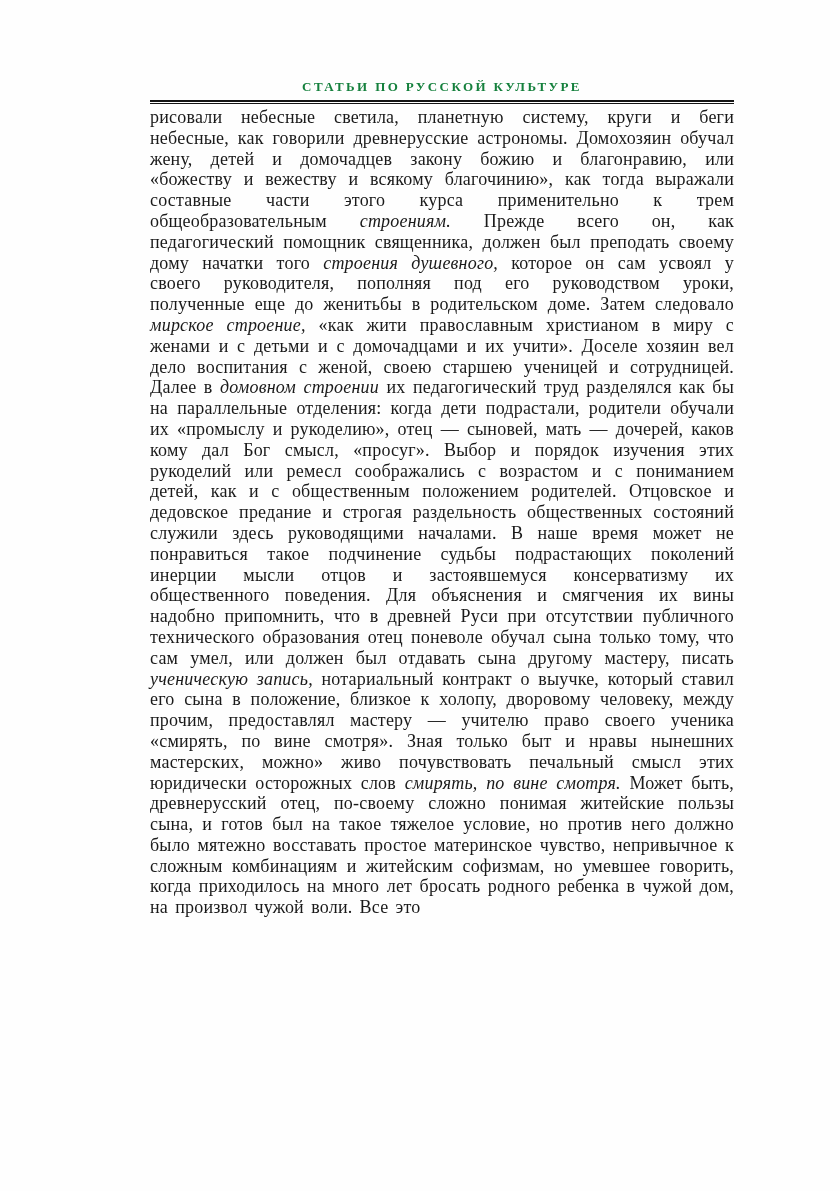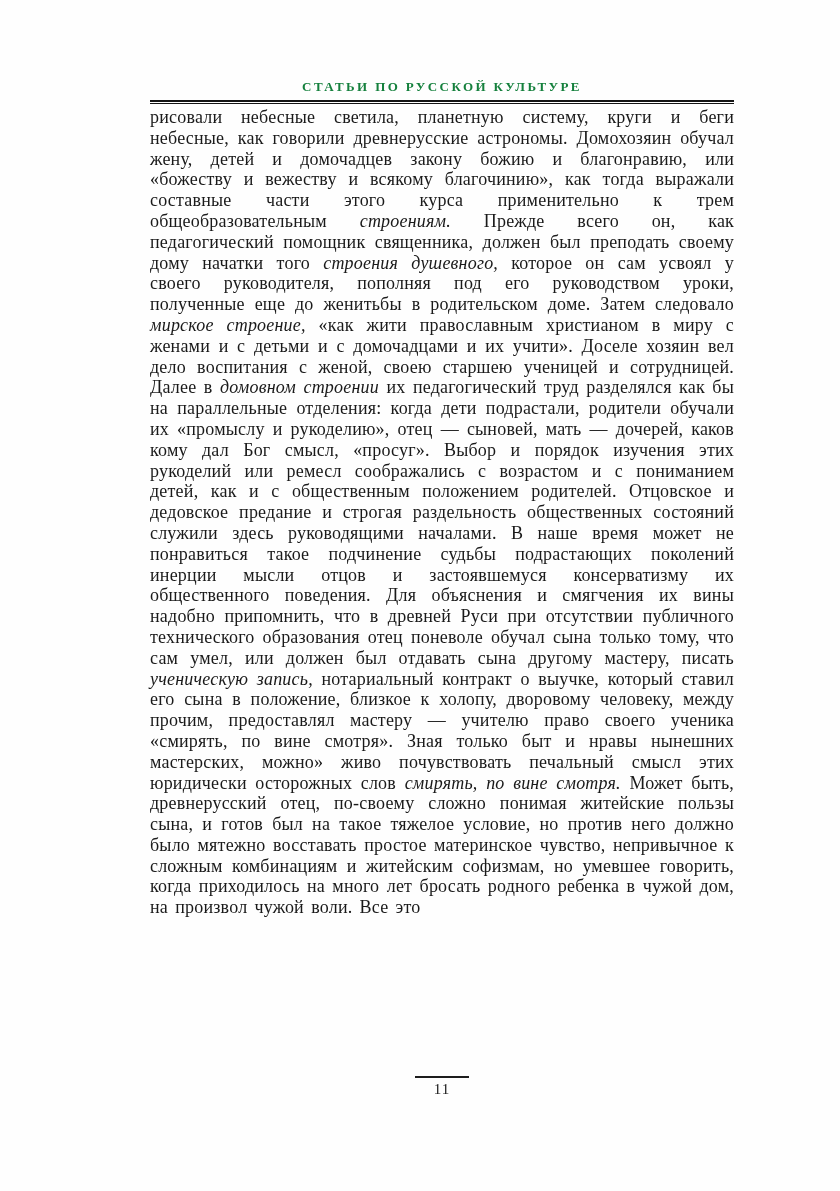--- a/index.html
+++ b/index.html
@@ -80,18 +80,14 @@
 
   <header class="running-head">
     <div class="head-title">СТАТЬИ ПО РУССКОЙ КУЛЬТУРЕ</div>
     <div class="head-rule"></div>
   </header>
 
   <main class="text-block">
     <p class="body-paragraph"><span>рисовали небесные светила, планетную систему, круги и беги небесные, как говорили древнерусские астрономы. Домохозяин обучал жену, детей и домочадцев закону божию и благонравию, или «божеству и вежеству и всякому благочинию», как тогда выражали составные части этого курса применительно к трем общеобразовательным </span><span class="it">строениям.</span><span> Прежде всего он, как педагогический помощник священника, должен был преподать своему дому начатки того </span><span class="it">строения душевного,</span><span> которое он сам усвоял у своего руководителя, пополняя под его руководством уроки, полученные еще до женитьбы в родительском доме. Затем следовало </span><span class="it">мирское строение,</span><span> «как жити православным христианом в миру с женами и с детьми и с домочадцами и их учити». Доселе хозяин вел дело воспитания с женой, своею старшею ученицей и сотрудницей. Далее в </span><span class="it">домовном строении</span><span> их педагогический труд разделялся как бы на параллельные отделения: когда дети подрастали, родители обучали их «промыслу и рукоделию», отец — сыновей, мать — дочерей, каков кому дал Бог смысл, «просуг». Выбор и порядок изучения этих рукоделий или ремесл соображались с возрастом и с пониманием детей, как и с общественным положением родителей. Отцовское и дедовское предание и строгая раздельность общественных состояний служили здесь руководящими началами. В наше время может не понравиться такое подчинение судьбы подрастающих поколений инерции мысли отцов и застоявшемуся консерватизму их общественного поведения. Для объяснения и смягчения их вины надобно припомнить, что в древней Руси при отсутствии публичного технического образования отец поневоле обучал сына только тому, что сам умел, или должен был отдавать сына другому мастеру, писать </span><span class="it">ученическую запись,</span><span> нотариальный контракт о выучке, который ставил его сына в положение, близкое к холопу, дворовому человеку, между прочим, предоставлял мастеру — учителю право своего ученика «смирять, по вине смотря». Зная только быт и нравы нынешних мастерских, можно» живо почувствовать печальный смысл этих юридически осторожных слов </span><span class="it">смирять, по вине смотря.</span><span> Может быть, древнерусский отец, по-своему сложно понимая житейские пользы сына, и готов был на такое тяжелое условие, но против него должно было мятежно восставать простое материнское чувство, непривычное к сложным комбинациям и житейским софизмам, но умевшее говорить, когда приходилось на много лет бросать родного ребенка в чужой дом, на произвол чужой воли. Все это</span></p>
   </main>
 
-  <footer class="page-footer">
-    <div class="folio-rule"></div>
-    <div class="folio">11</div>
-  </footer>
 
 </div>
 
 </body></html>

